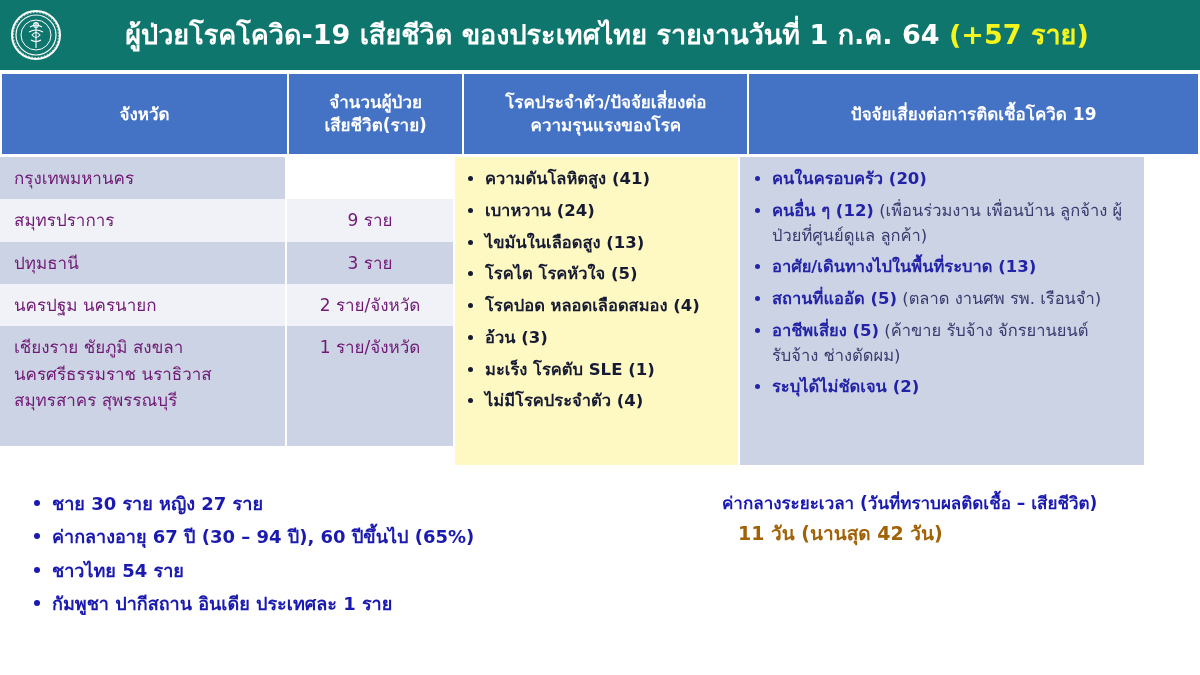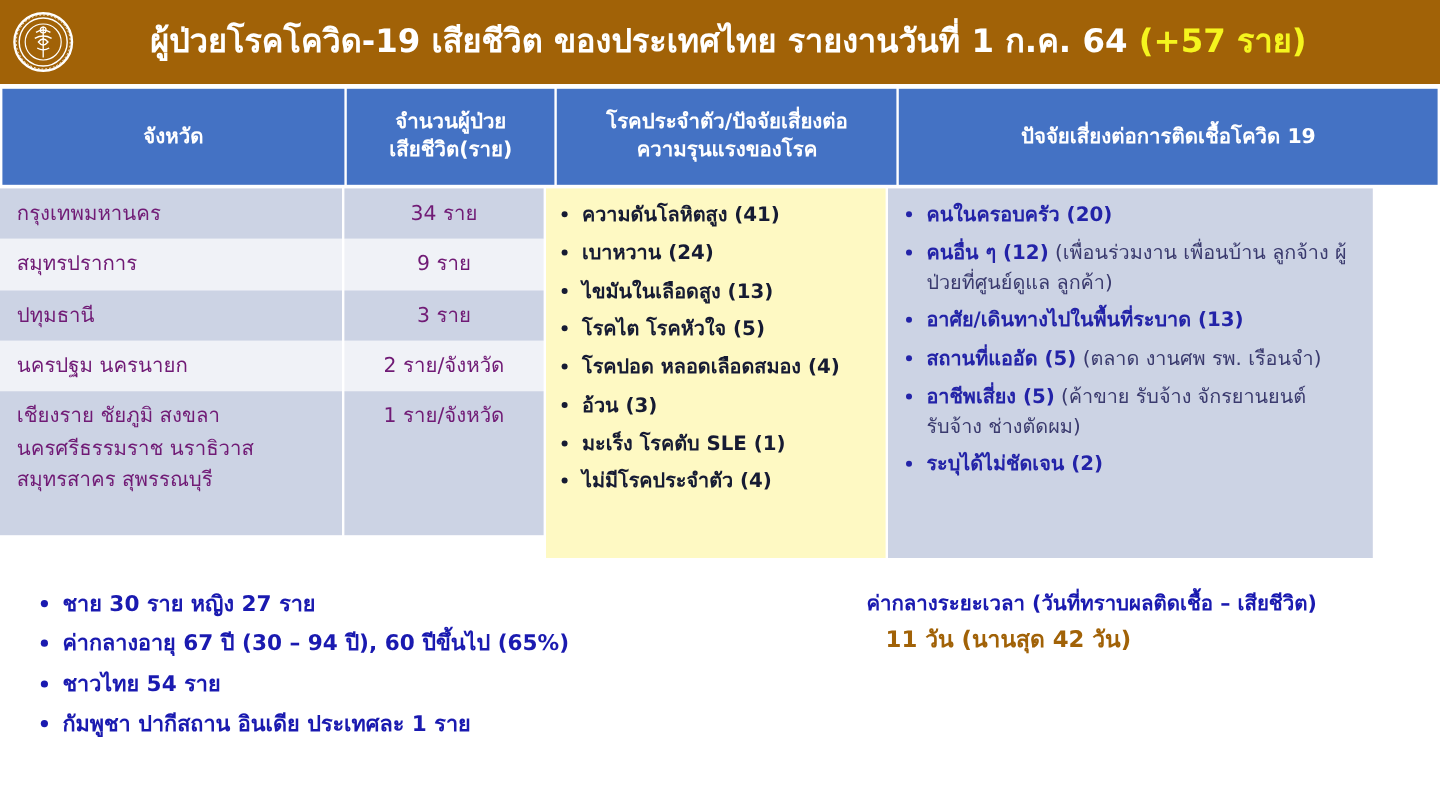--- a/index.html
+++ b/index.html
@@ -7,21 +7,21 @@
     width:1200px;height:675px;
     background:#ffffff;
     font-family:"DejaVu Sans","Liberation Sans",sans-serif;
     overflow:hidden;
   }
   .page{position:relative;width:1200px;height:675px;}
 
   
   .header{
     position:absolute;left:0;top:0;width:1200px;height:70px;
-    background:#a16207;
+    background:#0f766e;
     display:flex;align-items:center;
   }
   .logo{
     margin-left:10px;width:52px;height:52px;flex:0 0 52px;
     position:relative;
   }
   .logo svg{display:block;}
   .header-title{
     flex:1;text-align:center;color:#ffffff;
     font-size:27px;font-weight:bold;line-height:1.1;
@@ -161,21 +161,20 @@
         <div>ความรุนแรงของโรค</div>
       </td>
       <td class="thead-cell col4">ปัจจัยเสี่ยงต่อการติดเชื้อโควิด 19</td>
     </tr>
   </tbody>
     </table>
 
   <div class="leftgrid">
     <div class="lrow">
       <div class="c1 shade-a">กรุงเทพมหานคร</div>
-      <div class="c2 shade-a">34 ราย</div>
     </div>
     <div class="lrow">
       <div class="c1 shade-b">สมุทรปราการ</div>
       <div class="c2 shade-b">9 ราย</div>
     </div>
     <div class="lrow">
       <div class="c1 shade-a">ปทุมธานี</div>
       <div class="c2 shade-a">3 ราย</div>
     </div>
     <div class="lrow">

